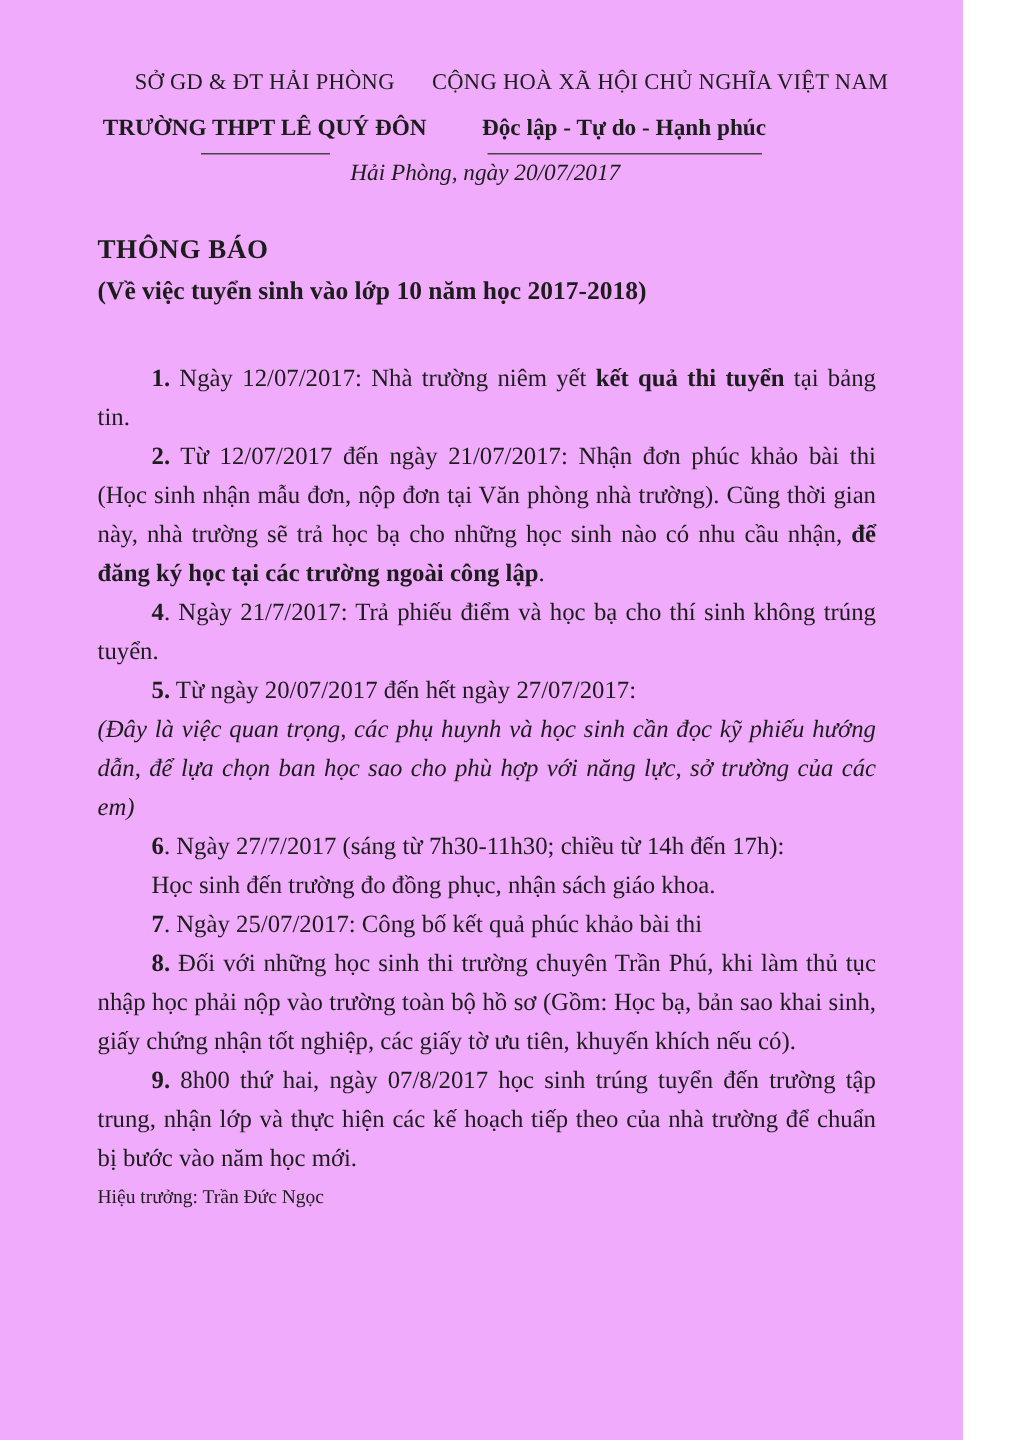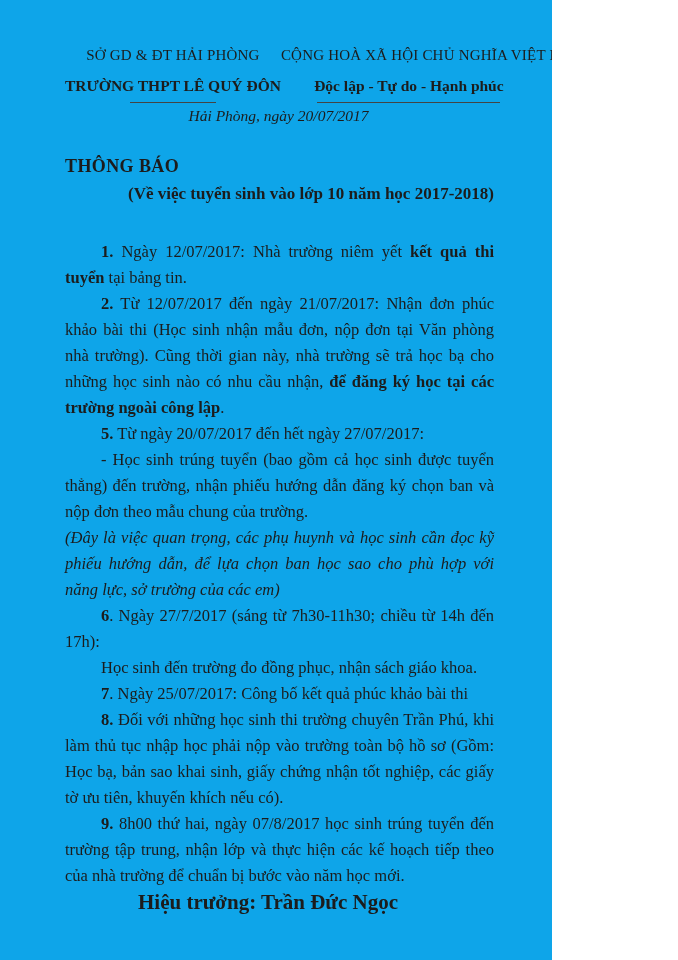--- a/index.html
+++ b/index.html
@@ -1,20 +1,20 @@
 <!DOCTYPE html>
 <html lang="vi"><head>
 <meta charset="utf-8">
 <style>
   html, body { margin: 0; padding: 0; background: #ffffff; }
   .page {
     position: relative;
-    width: 552px;
+    width: 642px;
     height: 960px;
-    background: #0ea5e9;
+    background: #f0abfc;
     box-sizing: border-box;
     padding: 42px 58px 2px 65px;
     font-family: "Liberation Serif", "DejaVu Serif", serif;
     color: #1c1c1c;
     overflow: hidden;
   }
   .header { display: flex; justify-content: space-between; }
   .header-left  { width: 262px; text-align: center; }
   .header-right { width: 256px; text-align: center; margin-right: 40px; }
   .h-line1 { font-size: 15px; line-height: 26px; letter-spacing: 0.2px; white-space: nowrap; }
@@ -26,33 +26,33 @@
     text-align: center; font-style: italic;
     font-size: 15.5px; line-height: 26px;
     padding-right: 2px;
   }
   .title {
     font-weight: bold;
     font-size: 18px; line-height: 26px;
     margin-top: 24px; letter-spacing: 0.4px;
   }
   .subtitle {
-    text-align: right; font-weight: bold;
+    text-align: left; font-weight: bold;
     font-size: 17px; line-height: 26px; margin-top: 2px;
   }
   .body {
     margin-top: 32px;
     font-size: 16.5px; line-height: 26px;
     text-align: justify;
   }
   .para { margin: 0; text-indent: 36px; }
   .para.noindent { text-indent: 0; }
   .signature {
-    text-align: center; font-weight: bold;
-    font-size: 21px; line-height: 26px;
+    text-align: left; font-weight: normal;
+    font-size: 13px; line-height: 26px;
     margin-top: 0; padding-right: 23px;
   }
 </style>
 </head>
 <body>
 
 <div class="page">
 
   <div class="header">
     <div class="header-left">
@@ -68,22 +68,22 @@
   </div>
 
   <div class="dateline">Hải Phòng, ngày 20/07/2017</div>
 
   <div class="title">THÔNG BÁO</div>
   <div class="subtitle">(Về việc tuyển sinh vào lớp 10 năm học 2017-2018)</div>
 
   <div class="body">
     <p class="para"><span style="font-weight: bold;">1.</span><span> Ngày 12/07/2017: Nhà trường niêm yết </span><span style="font-weight: bold;">kết quả thi tuyển</span><span> tại bảng tin.</span></p>
     <p class="para"><span style="font-weight: bold;">2.</span><span> Từ 12/07/2017 đến ngày 21/07/2017: Nhận đơn phúc khảo bài thi (Học sinh nhận mẫu đơn, nộp đơn tại Văn phòng nhà trường). Cũng thời gian này, nhà trường sẽ trả học bạ cho những học sinh nào có nhu cầu nhận, </span><span style="font-weight: bold;">để đăng ký học tại các trường ngoài công lập</span><span>.</span></p>
+    <p class="para"><span style="font-weight: bold;">4</span><span>.  Ngày 21/7/2017: Trả phiếu điểm và học bạ cho thí sinh không trúng tuyển.</span></p>
     <p class="para"><span style="font-weight: bold;">5.</span><span> Từ ngày 20/07/2017 đến hết ngày 27/07/2017:</span></p>
-    <p class="para"><span>- Học sinh trúng tuyển (bao gồm cả học sinh được tuyển thẳng) đến trường, nhận phiếu hướng dẫn đăng ký chọn ban và nộp đơn theo mẫu chung của trường.</span></p>
     <p class="para noindent"><span style="font-style: italic;">(Đây là việc quan trọng, các phụ huynh và học sinh cần đọc kỹ phiếu hướng dẫn, để lựa chọn ban học sao cho phù hợp với năng lực, sở trường của các em)</span></p>
     <p class="para"><span style="font-weight: bold;">6</span><span>. Ngày 27/7/2017 (sáng từ 7h30-11h30; chiều từ 14h đến 17h):</span></p>
     <p class="para"><span>Học sinh đến trường đo đồng phục, nhận sách giáo khoa.</span></p>
     <p class="para"><span style="font-weight: bold;">7</span><span>. Ngày 25/07/2017: Công bố kết quả phúc khảo bài thi</span></p>
     <p class="para"><span style="font-weight: bold;">8.</span><span> Đối với những học sinh thi trường chuyên Trần Phú, khi làm thủ tục nhập học phải nộp vào trường toàn bộ hồ sơ (Gồm: Học bạ, bản sao khai sinh, giấy chứng nhận tốt nghiệp, các giấy tờ ưu tiên, khuyến khích nếu có).</span></p>
     <p class="para"><span style="font-weight: bold;">9.</span><span> 8h00 thứ hai, ngày 07/8/2017 học sinh trúng tuyển đến trường tập trung, nhận lớp và thực hiện các kế hoạch tiếp theo của nhà trường để chuẩn bị bước vào năm học mới.</span></p>
   </div>
 
   <div class="signature">Hiệu trưởng: Trần Đức Ngọc</div>
 

